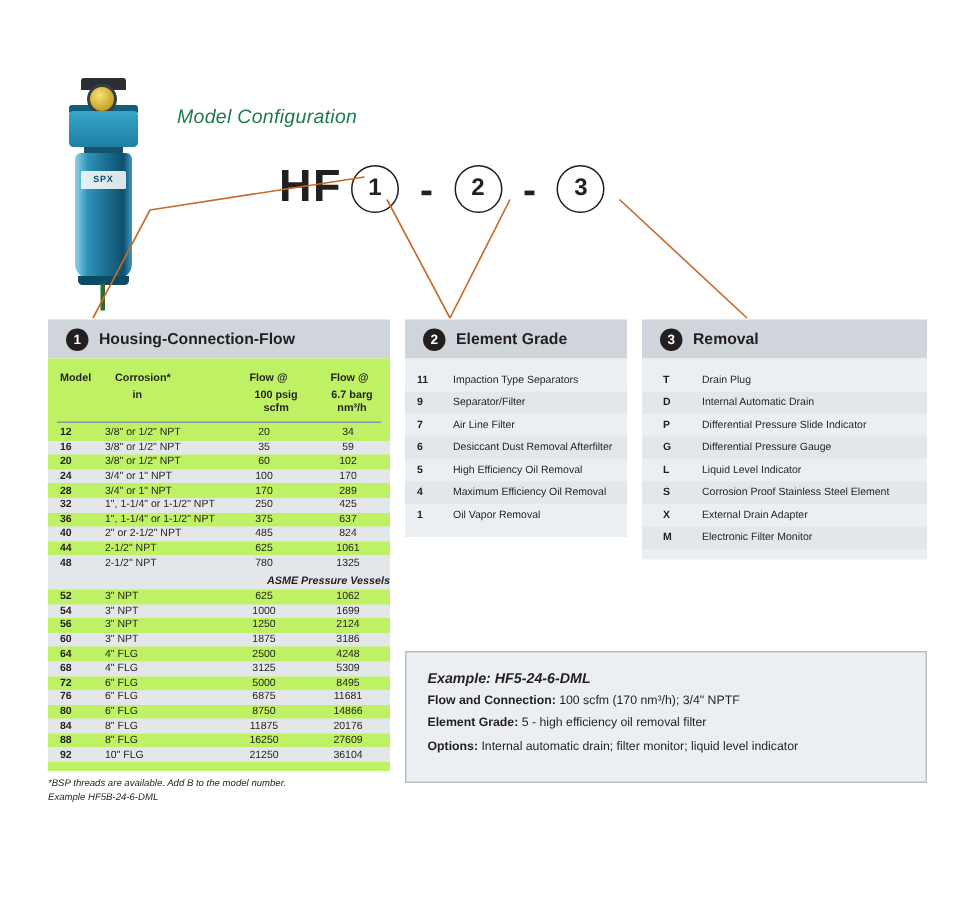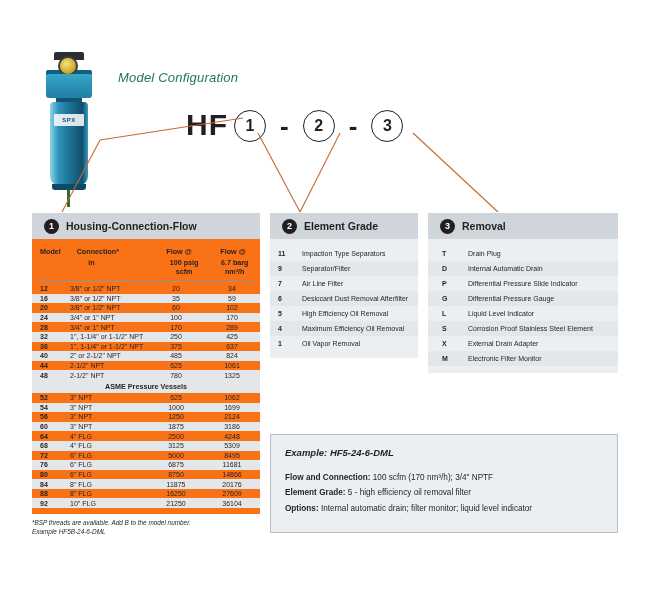--- a/index.html
+++ b/index.html
@@ -199,21 +199,21 @@
     font-weight: bold;
     color: #231f20;
   }
 
   
   .tbl1 {
     position: absolute;
     left: 32px;
     top: 213px;
     width: 228px;
-    background: #f97316;
+    background: #bef264;
     border: none;
     font-size: 7px;
   }
   .tbl1-body {
     padding: 0;
   }
   .t1row {
     display: flex;
     height: 9.6px;
     align-items: center;
@@ -241,25 +241,26 @@
     font-size: 7.2px;
     font-weight: bold;
     padding-bottom: 5px;
   }
   .t1rule {
     height: 1px;
     background: #8d969c;
     margin: 0 6px 2px 6px;
   }
   .t1sub {
-    text-align: center;
+    text-align: right;
     font-size: 7.2px;
     font-weight: bold;
     padding: 2px 0 2px 0;
     background: #e3e7ea;
+    font-style: italic;
   }
   .tbl1-note {
     position: absolute;
     left: 32px;
     top: 518px;
     width: 230px;
     font-size: 6.4px;
     font-style: italic;
     line-height: 1.45;
     color: #231f20;
@@ -304,21 +305,21 @@
     width: 348px;
     background: #eceff1;
     border: 1px solid #b9c0c5;
     box-sizing: border-box;
     padding: 12px 14px 14px 14px;
   }
   .example .ex-title {
     font-size: 9.5px;
     font-weight: bold;
     font-style: italic;
-    margin-bottom: 14px;
+    margin-bottom: 3px;
   }
   .example .ex-line {
     font-size: 8.2px;
     line-height: 1.5;
     margin-bottom: 3px;
   }
   .example .ex-line b { font-weight: bold; }
 </style>
 </head>
 <body>
@@ -355,21 +356,21 @@
 </svg>
 
 <div class="sec-header" style="left:32px; top:213px; width:228px;">
   <span class="badge">1</span>
   <span class="sec-title">Housing-Connection-Flow</span>
 </div>
 
 <div class="tbl1" style="top:239px;">
   <div class="t1head">
     <div class="c-model">Model</div>
-    <div class="c-conn">Connection*</div>
+    <div class="c-conn">Corrosion*</div>
     <div class="c-f1">Flow @</div>
     <div class="c-f2">Flow @</div>
   </div>
   <div class="t1head2">
     <div class="c-model"></div>
     <div class="c-conn" style="padding-left:14px;">in</div>
     <div class="c-f1">
       <div>100 psig</div>
       <div>scfm</div>
     </div>

